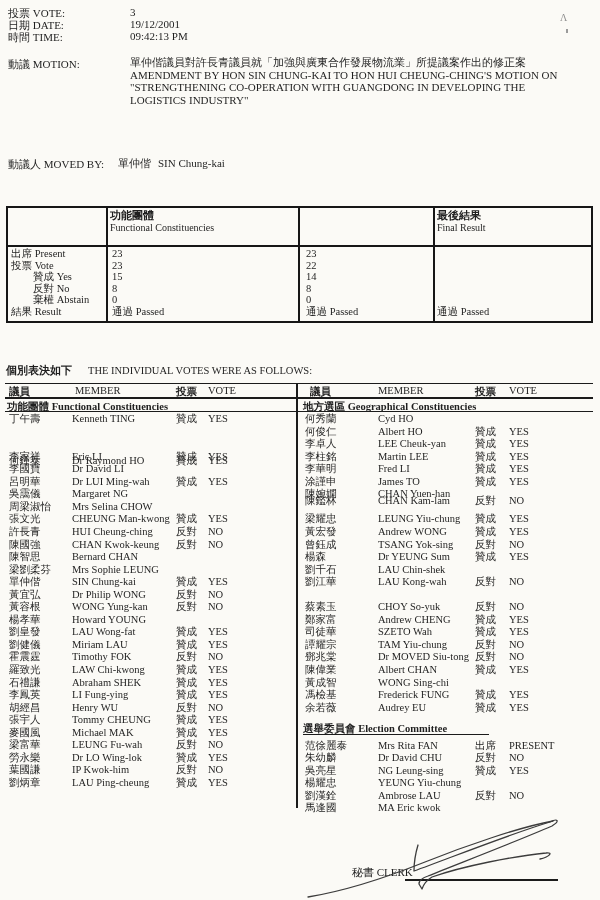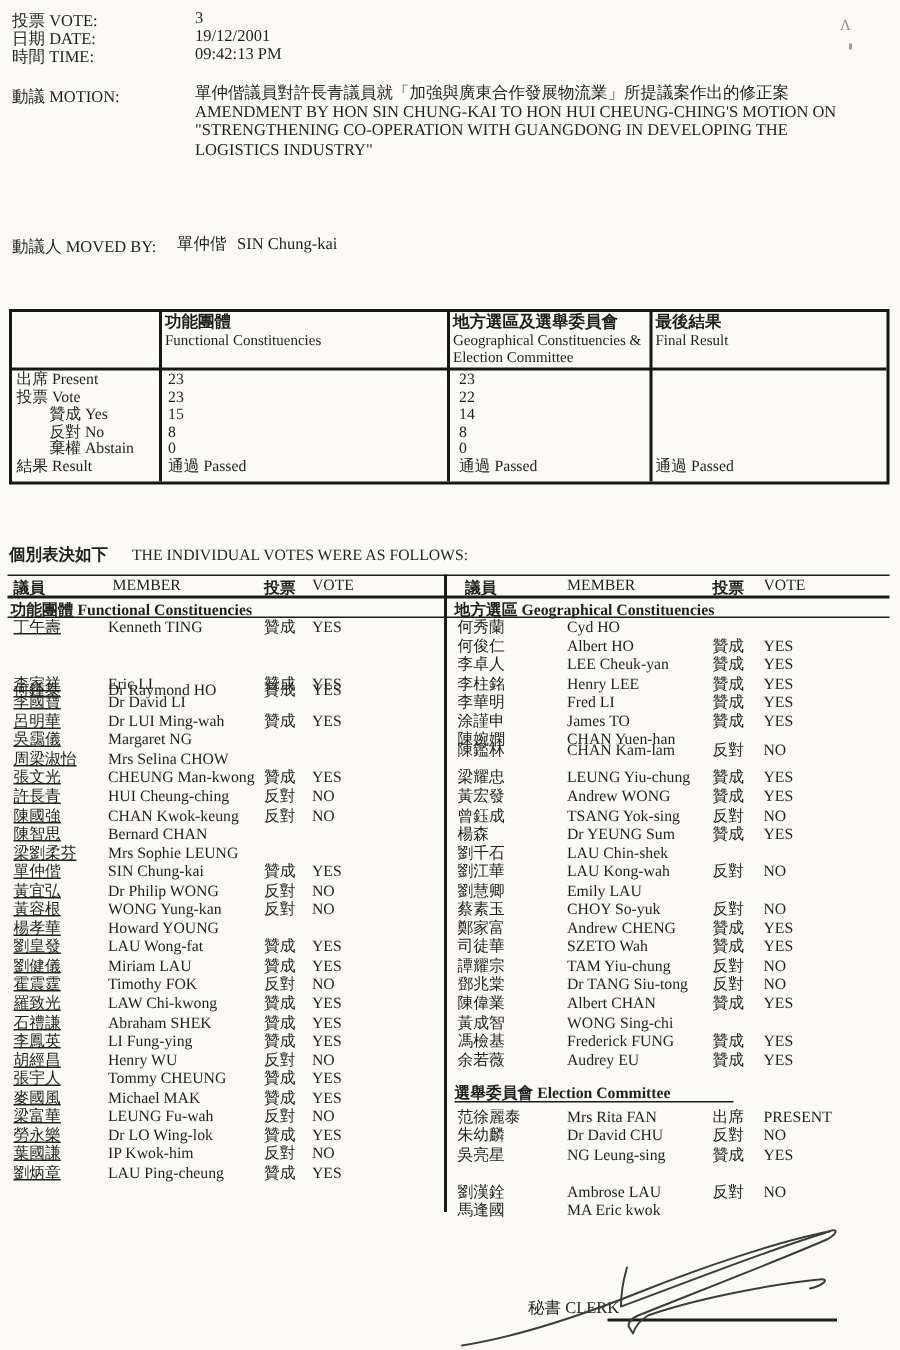--- a/index.html
+++ b/index.html
@@ -30,21 +30,21 @@
   .sen { font-size:10px; line-height:11px; white-space:nowrap; }
   .srow { position:absolute; left:0; width:100%; height:12px; font-size:10.5px; line-height:11.6px; }
   .srow span { position:absolute; white-space:nowrap; }
 
   
   .vh { position:absolute; top:385px; font-size:10.5px; white-space:nowrap; }
   .sect { position:absolute; font-size:10.5px; font-weight:bold; white-space:nowrap; }
   .vcol { position:absolute; width:300px; }
   .mrow { position:absolute; left:0; width:300px; height:12px; font-size:10.5px; line-height:12px; }
   .mrow span { position:absolute; white-space:nowrap; }
-  .colL .mc0 { left:9px;text-decoration:underline;  }  .colL .mc1 { left:72px; }
+  .colL .mc0 { left:9px;  }  .colL .mc1 { left:72px; }
   .colL .mc2 { left:176px; } .colL .mc3 { left:208px; }
   .colR .mc0 { left:5px;  }  .colR .mc1 { left:78px; }
   .colR .mc2 { left:175px; } .colR .mc3 { left:209px; }
 
   .scan-mark { position:absolute; left:560px; top:12px; font-size:10px; color:#8f8f8f; }
   .scan-dot  { position:absolute; left:566px; top:29px; width:2px; height:4px; background:#9a9a9a; }
   .sig-svg { position:absolute; left:280px; top:808px; }
 </style>
 </head>
 <body>
@@ -81,25 +81,20 @@
 
   <div class="sumtbl">
     <div class="vl" style="left:98px"></div>
     <div class="vl" style="left:290px"></div>
     <div class="vl" style="left:425px"></div>
     <div class="hl"></div>
 
     <div class="shc" style="left:102px">
       <div class="szh">功能團體</div>
       <div class="sen">Functional Constituencies</div>
-    </div>
-    <div class="shc" style="left:294px">
-      <div class="szh">地方選區及選舉委員會</div>
-      <div class="sen">Geographical Constituencies &amp;</div>
-      <div class="sen">Election Committee</div>
     </div>
     <div class="shc" style="left:429px">
       <div class="szh">最後結果</div>
       <div class="sen">Final Result</div>
     </div>
 
     <div id="sum-body">
         <div class="srow" style="top: 40px;">
           <span style="left: 3px;">出席 Present</span>
           <span style="left: 104px;">23</span>
@@ -350,21 +345,21 @@
         <span class="mc mc3">YES</span>
       </div>
       <div class="mrow" style="top: 25.1px;">
         <span class="mc mc0">李卓人</span>
         <span class="mc mc1">LEE Cheuk-yan</span>
         <span class="mc mc2">贊成</span>
         <span class="mc mc3">YES</span>
       </div>
       <div class="mrow" style="top: 37.65px;">
         <span class="mc mc0">李柱銘</span>
-        <span class="mc mc1">Henry LEE</span>
+        <span class="mc mc1">Martin LEE</span>
         <span class="mc mc2">贊成</span>
         <span class="mc mc3">YES</span>
       </div>
       <div class="mrow" style="top: 50.2px;">
         <span class="mc mc0">李華明</span>
         <span class="mc mc1">Fred LI</span>
         <span class="mc mc2">贊成</span>
         <span class="mc mc3">YES</span>
       </div>
       <div class="mrow" style="top: 62.75px;">
@@ -414,26 +409,20 @@
         <span class="mc mc1">LAU Chin-shek</span>
         <span class="mc mc2"></span>
         <span class="mc mc3"></span>
       </div>
       <div class="mrow" style="top: 163.15px;">
         <span class="mc mc0">劉江華</span>
         <span class="mc mc1">LAU Kong-wah</span>
         <span class="mc mc2">反對</span>
         <span class="mc mc3">NO</span>
       </div>
-      <div class="mrow" style="top: 175.7px;">
-        <span class="mc mc0">劉慧卿</span>
-        <span class="mc mc1">Emily LAU</span>
-        <span class="mc mc2"></span>
-        <span class="mc mc3"></span>
-      </div>
       <div class="mrow" style="top: 188.25px;">
         <span class="mc mc0">蔡素玉</span>
         <span class="mc mc1">CHOY So-yuk</span>
         <span class="mc mc2">反對</span>
         <span class="mc mc3">NO</span>
       </div>
       <div class="mrow" style="top: 200.8px;">
         <span class="mc mc0">鄭家富</span>
         <span class="mc mc1">Andrew CHENG</span>
         <span class="mc mc2">贊成</span>
@@ -446,21 +435,21 @@
         <span class="mc mc3">YES</span>
       </div>
       <div class="mrow" style="top: 225.9px;">
         <span class="mc mc0">譚耀宗</span>
         <span class="mc mc1">TAM Yiu-chung</span>
         <span class="mc mc2">反對</span>
         <span class="mc mc3">NO</span>
       </div>
       <div class="mrow" style="top: 238.45px;">
         <span class="mc mc0">鄧兆棠</span>
-        <span class="mc mc1">Dr TANG Siu-tong</span>
+        <span class="mc mc1">Dr MOVED Siu-tong</span>
         <span class="mc mc2">反對</span>
         <span class="mc mc3">NO</span>
       </div>
       <div class="mrow" style="top: 251px;">
         <span class="mc mc0">陳偉業</span>
         <span class="mc mc1">Albert CHAN</span>
         <span class="mc mc2">贊成</span>
         <span class="mc mc3">YES</span>
       </div>
       <div class="mrow" style="top: 263.55px;">
@@ -497,20 +486,26 @@
         <span class="mc mc1">Dr David CHU</span>
         <span class="mc mc2">反對</span>
         <span class="mc mc3">NO</span>
       </div>
       <div class="mrow" style="top: 24.8px;">
         <span class="mc mc0">吳亮星</span>
         <span class="mc mc1">NG Leung-sing</span>
         <span class="mc mc2">贊成</span>
         <span class="mc mc3">YES</span>
       </div>
+      <div class="mrow" style="top: 37.2px;">
+        <span class="mc mc0">楊耀忠</span>
+        <span class="mc mc1">YEUNG Yiu-chung</span>
+        <span class="mc mc2"></span>
+        <span class="mc mc3"></span>
+      </div>
       <div class="mrow" style="top: 49.6px;">
         <span class="mc mc0">劉漢銓</span>
         <span class="mc mc1">Ambrose LAU</span>
         <span class="mc mc2">反對</span>
         <span class="mc mc3">NO</span>
       </div>
       <div class="mrow" style="top: 62px;">
         <span class="mc mc0">馬逢國</span>
         <span class="mc mc1">MA Eric kwok</span>
         <span class="mc mc2"></span>

